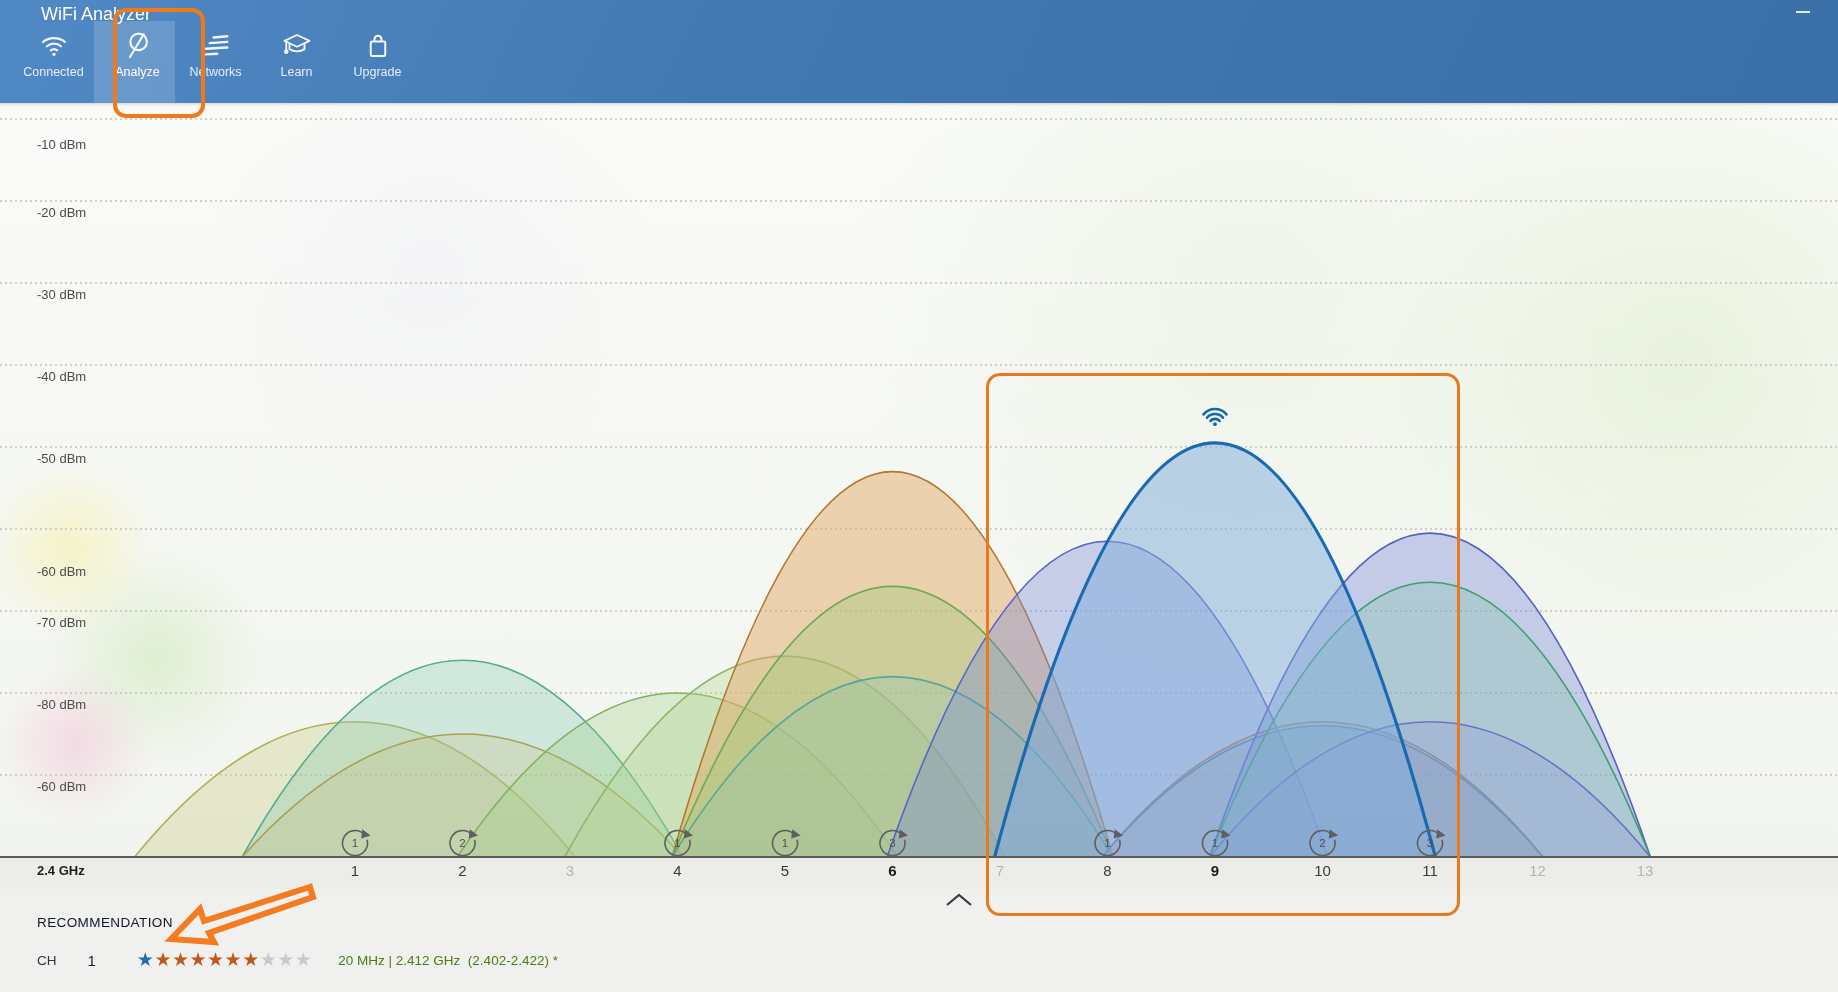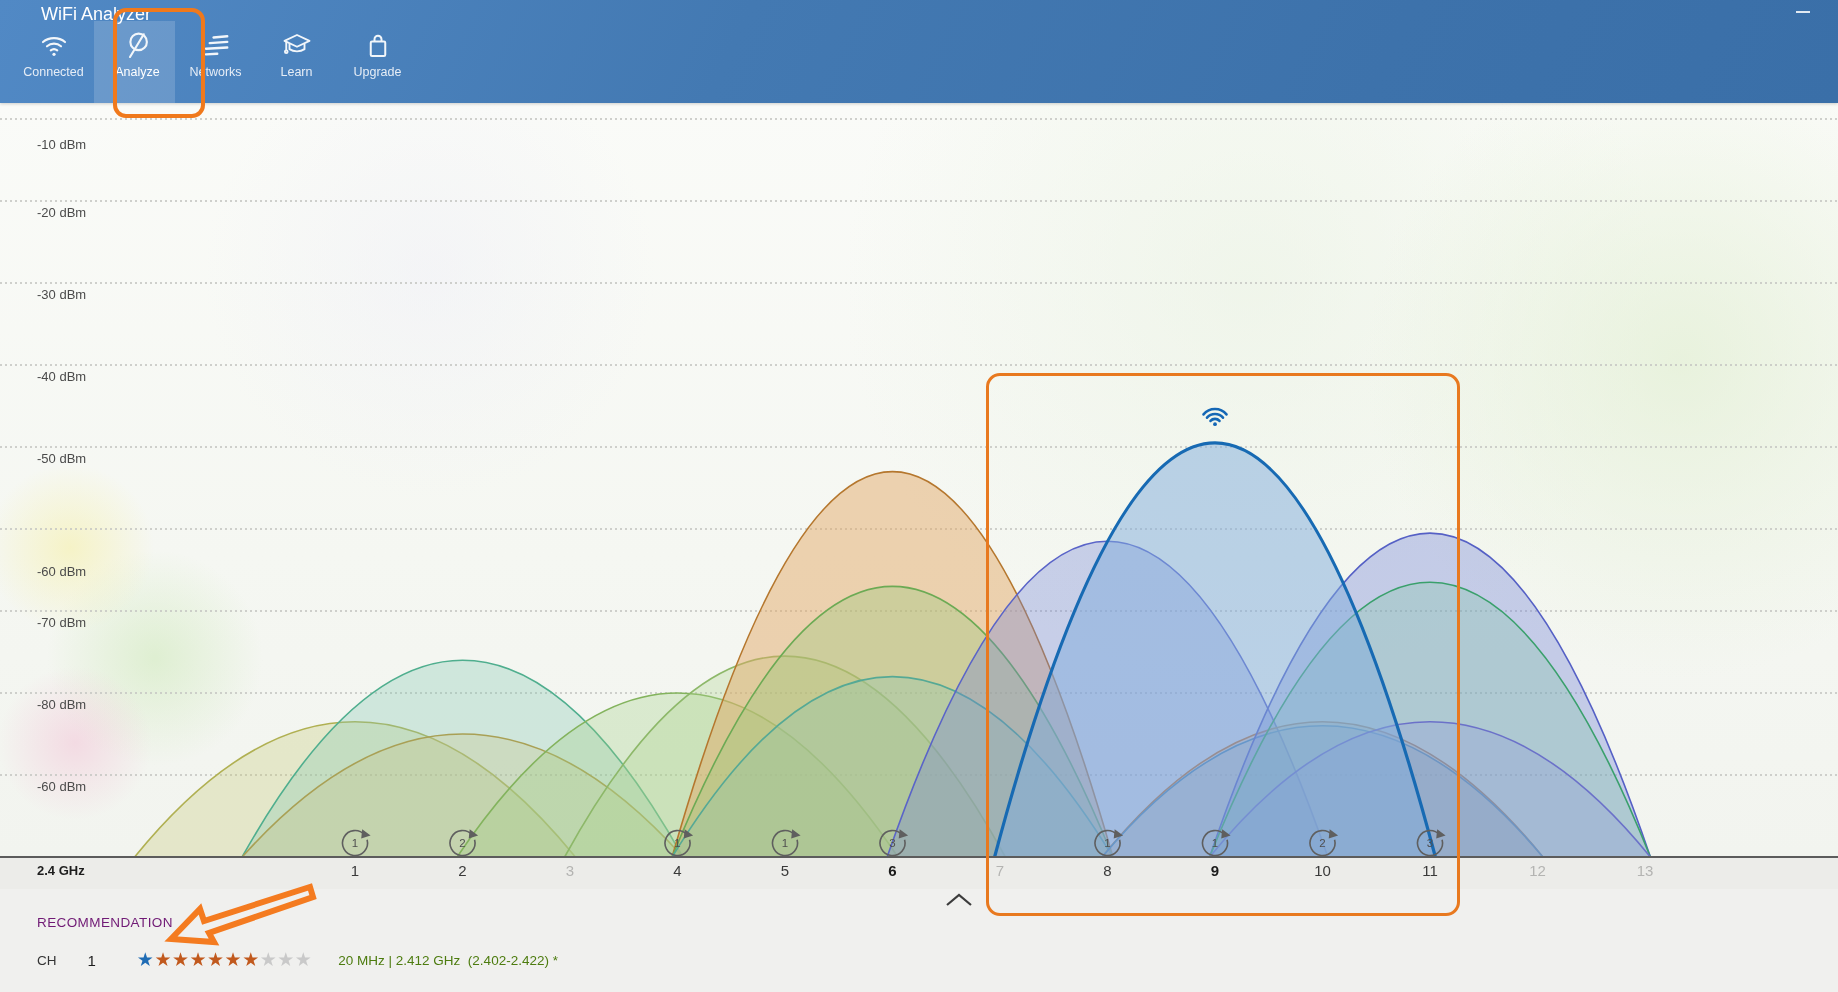--- a/index.html
+++ b/index.html
@@ -43,21 +43,21 @@
   .bottom-panel{position:absolute;left:0;top:889px;width:1838px;height:103px;background:#f0f0ee;z-index:3;}
   .band-label{position:absolute;left:37px;top:863px;z-index:4;font-size:13px;font-weight:bold;color:#1d1d1d;}
   .ch-label{position:absolute;top:862px;width:44px;margin-left:-22px;text-align:center;z-index:4;
     font-size:15px;color:#3a3a3a;}
   .ch-label.em{font-weight:bold;color:#1a1a1a;}
   .ch-label.faded{color:#b4b4b2;}
   .highlight-box{position:absolute;border:3px solid #e8791f;border-radius:14px;z-index:6;pointer-events:none;}
   .chevron{position:absolute;left:942px;top:891px;z-index:7;cursor:pointer;}
 
   
-  .rec-heading{position:absolute;left:37px;top:915px;z-index:7;font-size:13.5px;color:#701a75;letter-spacing:.4px;}
+  .rec-heading{position:absolute;left:37px;top:915px;z-index:7;font-size:13.5px;color:#0f172a;letter-spacing:.4px;}
   .rec-row{position:absolute;left:37px;top:950px;z-index:7;display:flex;align-items:center;}
   .rec-ch{font-size:13.5px;color:#333;}
   .rec-num{margin-left:31px;font-size:15px;color:#1d1d1d;}
   .stars{margin-left:41px;font-size:19px;letter-spacing:.5px;line-height:20px;}
   .stars span{display:inline-block;}
   .rec-details{margin-left:26px;font-size:13.5px;color:#4d7c0f;white-space:pre-wrap;}
   .arrow-anno{position:absolute;left:150px;top:872px;z-index:8;pointer-events:none;}
 </style>
 </head>
 <body>

